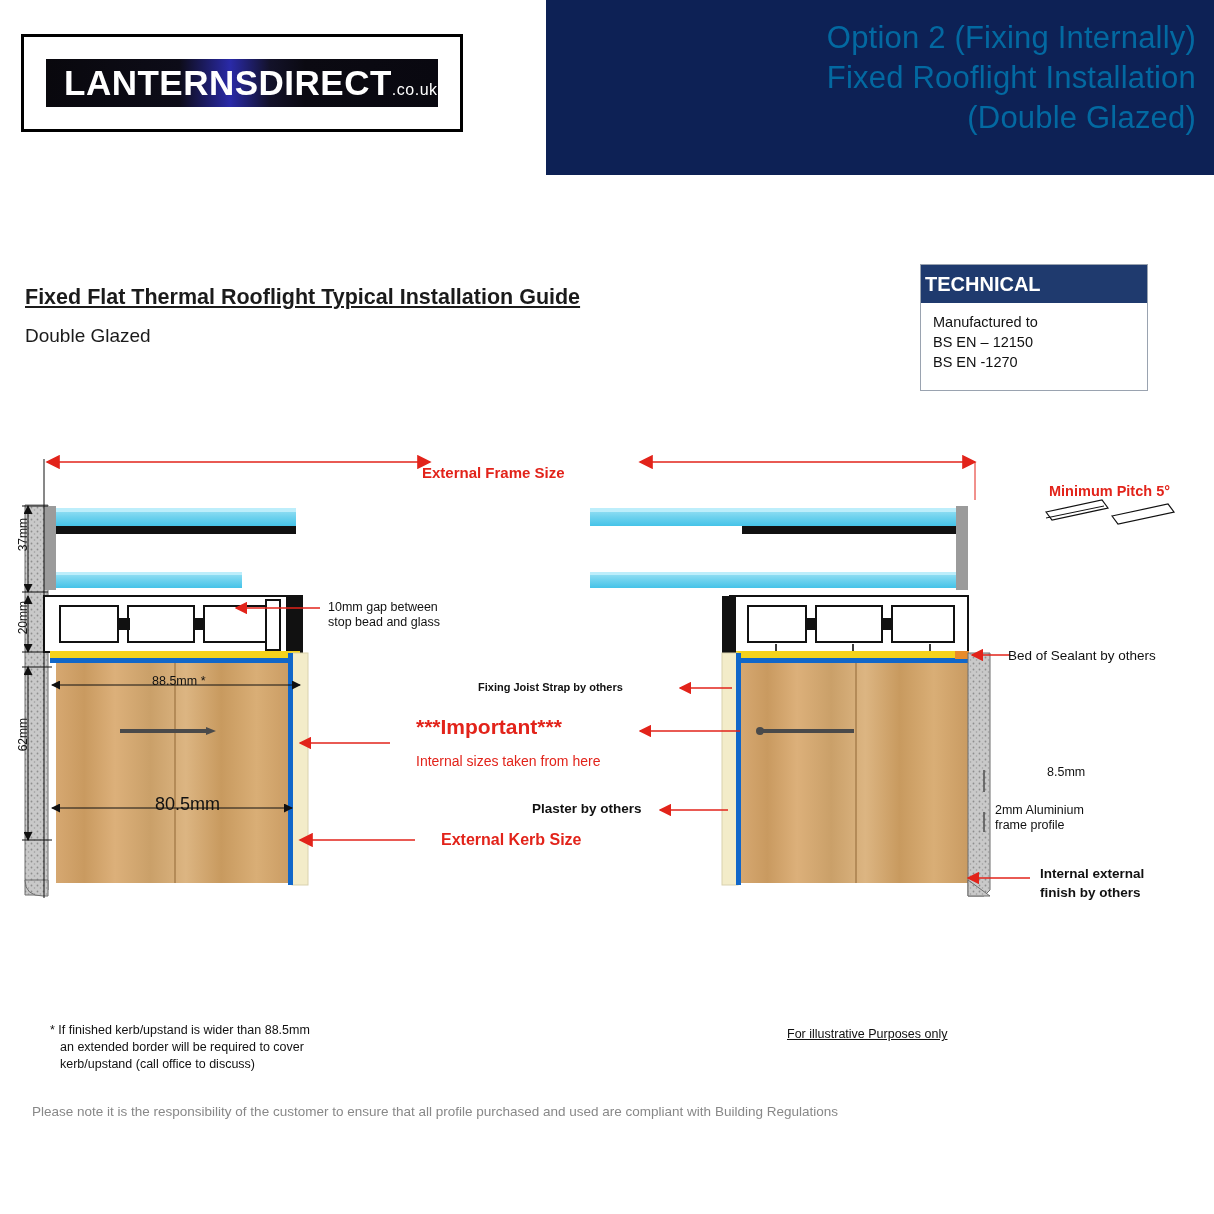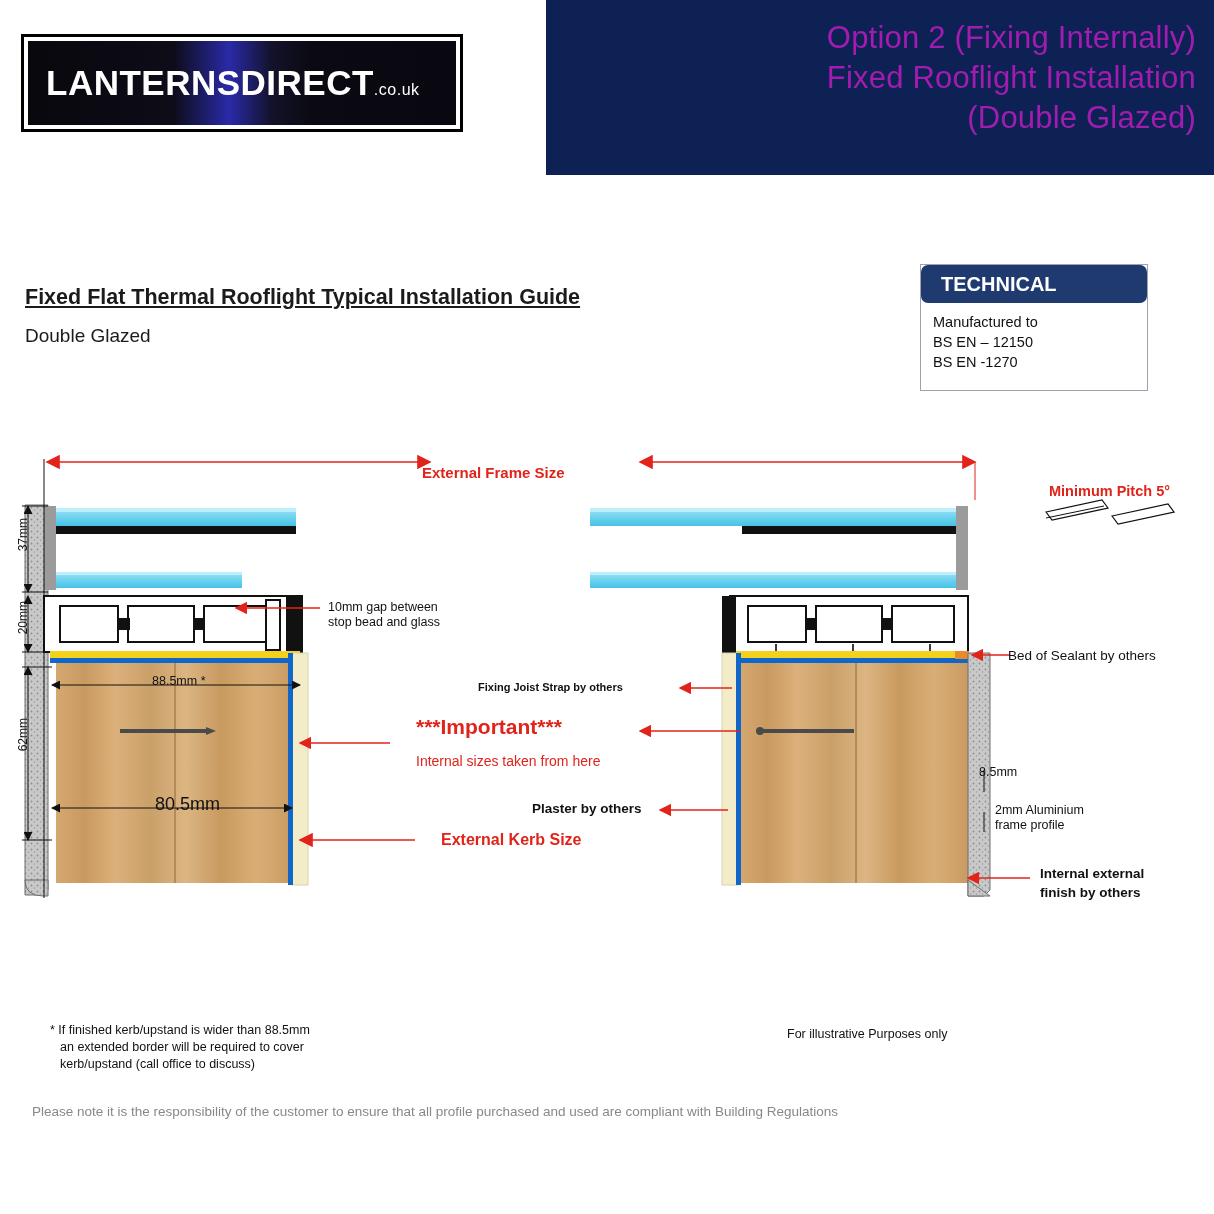--- a/index.html
+++ b/index.html
@@ -1,51 +1,51 @@
 <!DOCTYPE html>
 <html><head>
 <meta charset="utf-8">
 <style>
   html,body{margin:0;padding:0;}
   body{width:1214px;height:1214px;background:#ffffff;font-family:"Liberation Sans",sans-serif;position:relative;overflow:hidden;}
 
   
   #header-band{position:absolute;left:546px;top:0;width:668px;height:175px;background:#0d2155;}
-  #header-title{position:absolute;right:18px;top:18px;width:630px;text-align:right;color:#a21caf;
+  #header-title{position:absolute;right:18px;top:18px;width:630px;text-align:right;color:#0369a1;
       font-size:31px;line-height:40px;font-weight:400;letter-spacing:.2px;}
   #header-title div{white-space:nowrap;}
 
   
   #logo-box{position:absolute;left:21px;top:34px;width:442px;height:98px;border:3px solid #000;background:#fff;
-      box-sizing:border-box;padding:4px;}
+      box-sizing:border-box;padding:22px;}
   #logo-inner{position:relative;width:100%;height:100%;background:linear-gradient(90deg,#09080d 0%,#0d0c18 34%,#2a2aa8 47%,#13122a 57%,#0b0a12 66%,#090810 100%);
       display:flex;align-items:center;}
   #logo-text{color:#fff;font-size:35px;font-weight:700;letter-spacing:.5px;padding-left:18px;white-space:nowrap;}
   #logo-text .bold2{font-weight:700;}
   #logo-suffix{font-size:16px;font-weight:400;letter-spacing:.5px;}
 
   
   #guide-title{position:absolute;left:25px;top:285px;font-size:21.5px;font-weight:700;color:#1b1b1b;text-decoration:underline;}
   #guide-sub{position:absolute;left:25px;top:325px;font-size:19px;color:#1b1b1b;}
 
   
   #tech-box{position:absolute;left:920px;top:264px;width:228px;height:127px;border:1px solid #9aa3b0;box-sizing:border-box;background:#fff;}
-  #tech-head{height:38px;background:#1f3a6e;color:#fff;font-size:20px;font-weight:700;display:flex;align-items:center;padding-left:20px;border-radius:7px;}
+  #tech-head{height:38px;background:#1f3a6e;color:#fff;font-size:20px;font-weight:700;display:flex;align-items:center;padding-left:4px;}
   #tech-body{padding:9px 0 0 12px;font-size:14.5px;color:#111;line-height:20px;}
 
   
   #diagram{position:absolute;left:0;top:440px;width:1214px;height:540px;}
 
   .lbl{position:absolute;font-size:12.5px;color:#111;line-height:15px;}
   .lbl-red{position:absolute;color:#e2231a;font-size:15px;font-weight:700;line-height:18px;}
   .rot{writing-mode:vertical-rl;transform:rotate(180deg);}
 
   
   #footnote{position:absolute;left:50px;top:1022px;font-size:12.5px;color:#111;line-height:17px;}
-  #illus{position:absolute;left:787px;top:1027px;font-size:12.5px;color:#111;}
+  #illus{position:absolute;left:787px;top:1027px;font-size:12.5px;color:#111;text-decoration:underline;}
   #disclaimer{position:absolute;left:32px;top:1104px;font-size:13.5px;color:#888;}
 </style>
 </head>
 <body>
 
 <div id="header-band"></div>
 <div id="header-title">
   <div>Option 2 (Fixing Internally)</div>
   <div>Fixed Rooflight Installation</div>
   <div>(Double Glazed)</div>
@@ -252,21 +252,21 @@
   <div class="lbl" style="left:155px;top:357px;font-size:18px;">80.5mm</div>
 
   <div class="lbl" style="left:328px;top:160px;">
     <span>10mm gap between</span><br>
     <span>stop bead and glass</span>
   </div>
 
   <div class="lbl" style="left:478px;top:240px;font-size:11px;font-weight:700;">Fixing Joist Strap by others</div>
   <div class="lbl" style="left:532px;top:361px;font-size:13.5px;font-weight:700;">Plaster by others</div>
   <div class="lbl" style="left:1008px;top:208px;font-size:13.5px;font-weight:400;">Bed of Sealant by others</div>
-  <div class="lbl" style="left:979px;top:325px;">8.5mm</div>
+  <div class="lbl" style="left:1047px;top:325px;">8.5mm</div>
   <div class="lbl" style="left:995px;top:363px;">
     <span>2mm Aluminium</span><br>
     <span>frame profile</span>
   </div>
   <div class="lbl" style="left:1040px;top:424px;font-size:13.5px;font-weight:700;line-height:19px;">
     <span>Internal external</span><br>
     <span>finish by others</span>
   </div>
 
   <div class="lbl-red" style="left:416px;top:278px;font-size:21px;">***Important***</div>

